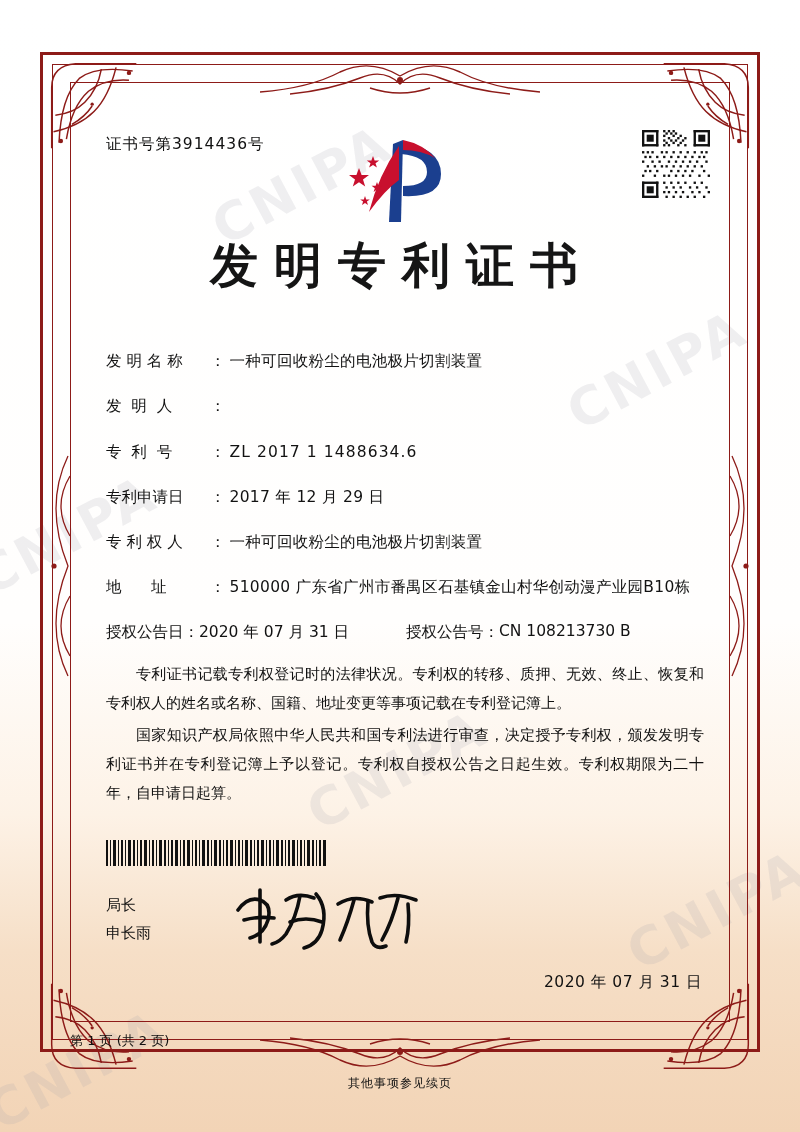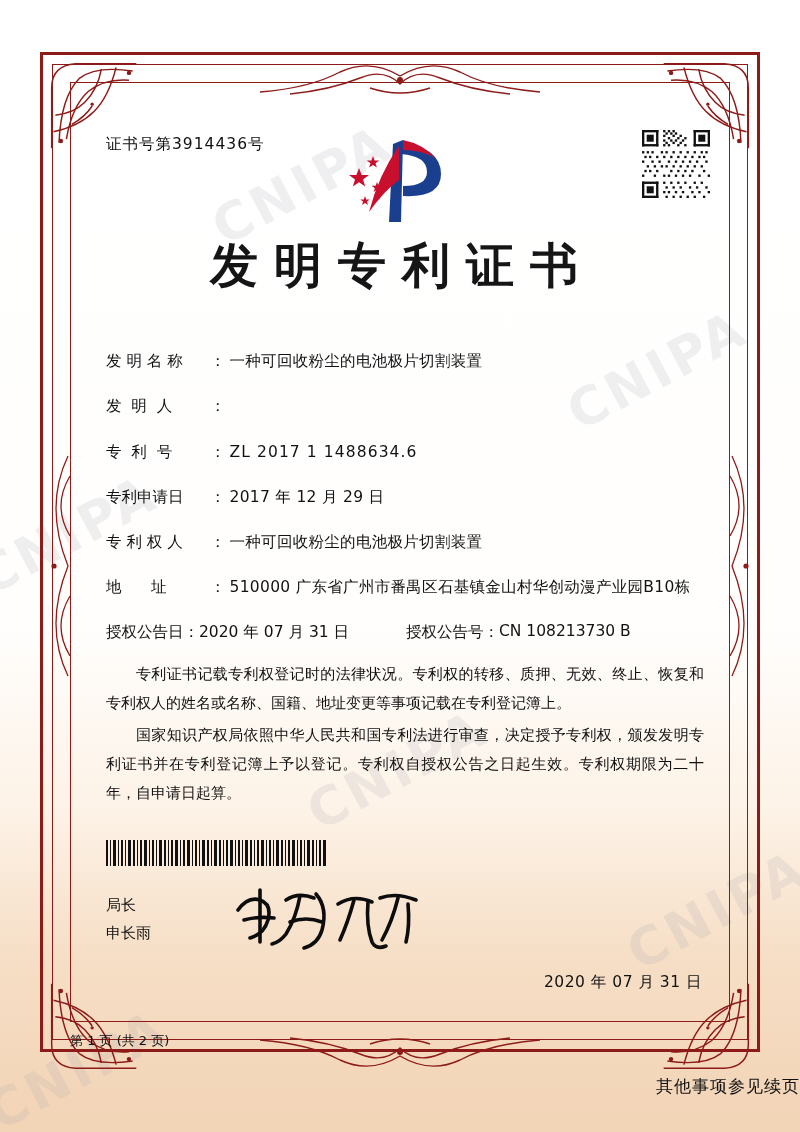--- a/index.html
+++ b/index.html
@@ -264,22 +264,22 @@
     left: 0; right: 0;
     top: 950px;
     font-size: 13px;
     color: #111;
   }
 
   .footer-note {
     position: absolute;
     left: 0; right: 0;
     top: 1075px;
-    text-align: right;
-    font-size: 17px;
+    text-align: center;
+    font-size: 12px;
     color: #111;
     letter-spacing: 1px;
   }
 </style>
 </head>
 <body>
 
 <div id="page">
 
   <div class="wm wm1">CNIPA</div>

